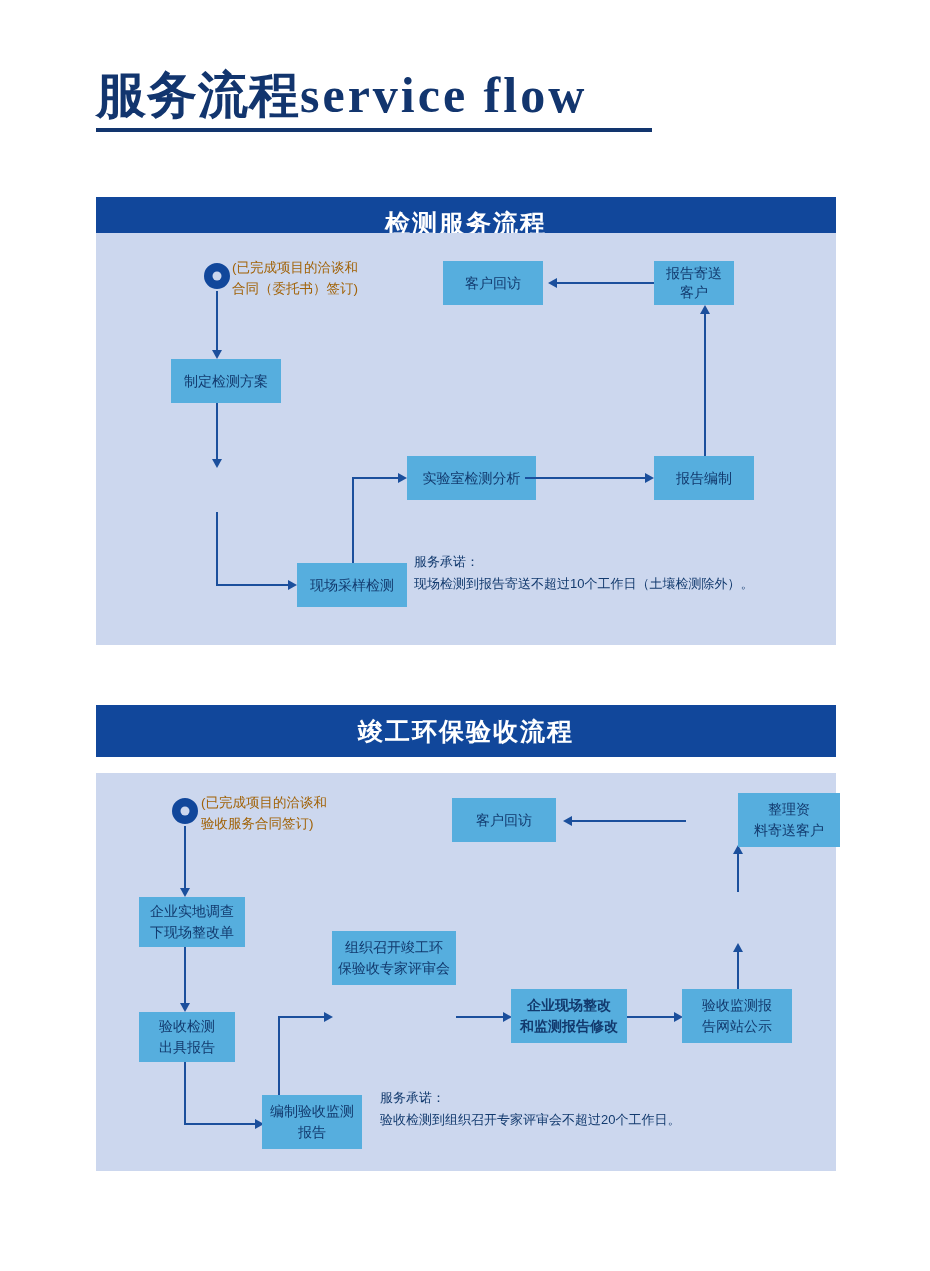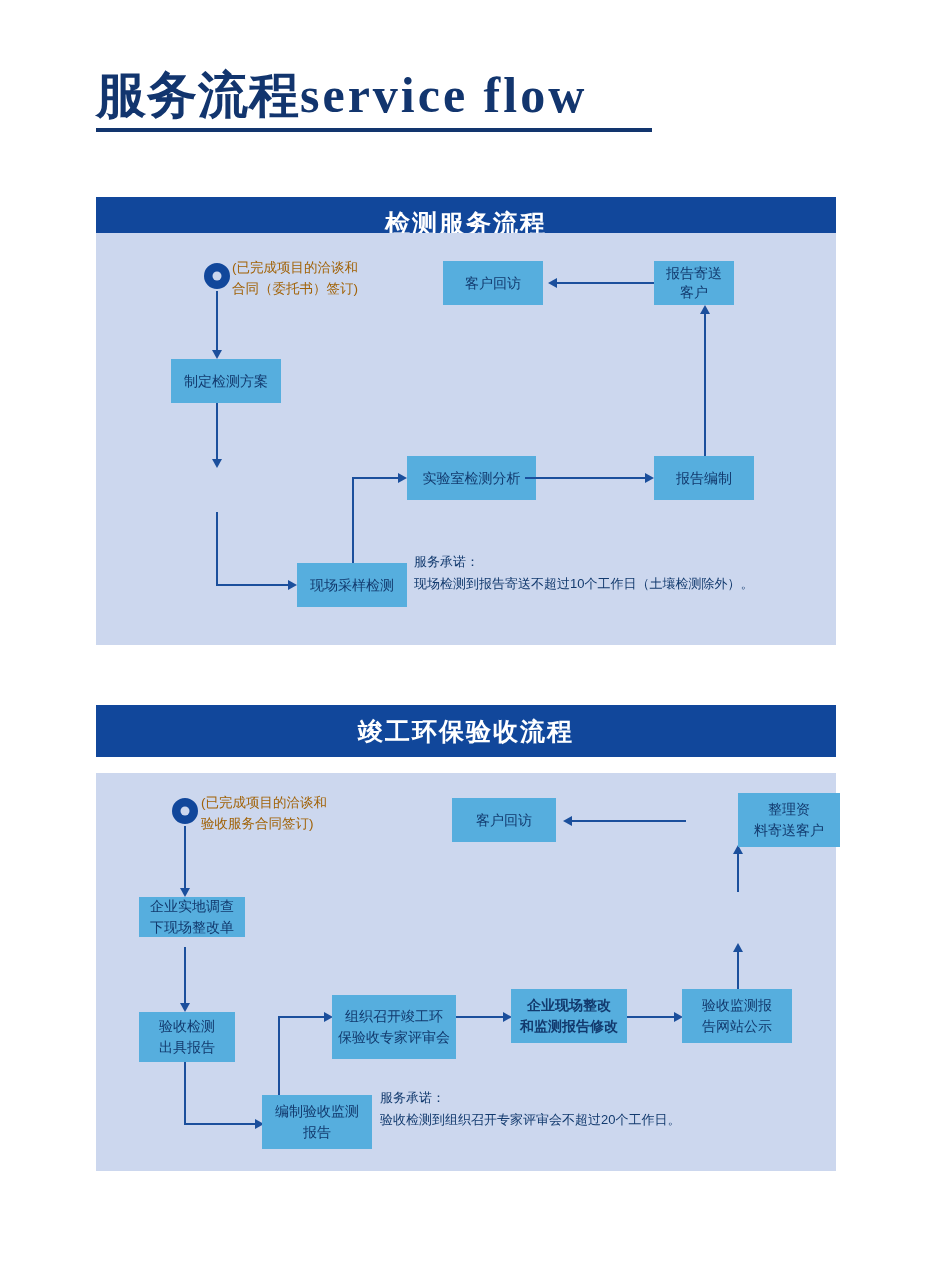--- a/index.html
+++ b/index.html
@@ -219,41 +219,41 @@
   <div class="banner" id="banner2">竣工环保验收流程</div>
   <div class="panel" id="panel2"></div>
 
   <div class="start-dot" style="left:172px; top:798px;"></div>
   <div class="note" style="left:201px; top:793px;">(已完成项目的洽谈和
 验收服务合同签订)</div>
 
   <div class="line-v" style="left:184px; top:826px; height:64px;"></div>
   <div class="arrow arrow-down" style="left:180px; top:888px;"></div>
 
-  <div class="node two-line" style="left:139px; top:897px; width:106px; height:40px; white-space:pre-line;">企业实地调查
+  <div class="node two-line" style="left:139px; top:897px; width:106px; height:50px; white-space:pre-line;">企业实地调查
 下现场整改单</div>
 
   <div class="line-v" style="left:184px; top:947px; height:58px;"></div>
   <div class="arrow arrow-down" style="left:180px; top:1003px;"></div>
 
   <div class="node two-line" style="left:139px; top:1012px; width:96px; height:50px; white-space:pre-line;">验收检测
 出具报告</div>
 
   <div class="line-v" style="left:184px; top:1062px; height:62px;"></div>
   <div class="line-h" style="left:184px; top:1123px; width:73px;"></div>
   <div class="arrow arrow-right" style="left:255px; top:1119px;"></div>
 
-  <div class="node two-line" style="left:262px; top:1095px; width:110px; height:54px; white-space:pre-line;">编制验收监测
+  <div class="node two-line" style="left:262px; top:1095px; width:100px; height:54px; white-space:pre-line;">编制验收监测
 报告</div>
 
   <div class="line-v" style="left:278px; top:1017px; height:78px;"></div>
   <div class="line-h" style="left:278px; top:1016px; width:48px;"></div>
   <div class="arrow arrow-right" style="left:324px; top:1012px;"></div>
 
-  <div class="node two-line" style="left:332px; top:995px; width:124px; height:64px; white-space:pre-line;">组织召开竣工环
+  <div class="node two-line" style="left:332px; top:931px; width:124px; height:54px; white-space:pre-line;">组织召开竣工环
 保验收专家评审会</div>
 
   <div class="line-h" style="left:456px; top:1016px; width:49px;"></div>
   <div class="arrow arrow-right" style="left:503px; top:1012px;"></div>
 
   <div class="node two-line" style="left:511px; top:989px; width:116px; height:54px; white-space:pre-line;font-weight:bold;">企业现场整改
 和监测报告修改</div>
 
   <div class="line-h" style="left:627px; top:1016px; width:49px;"></div>
   <div class="arrow arrow-right" style="left:674px; top:1012px;"></div>

